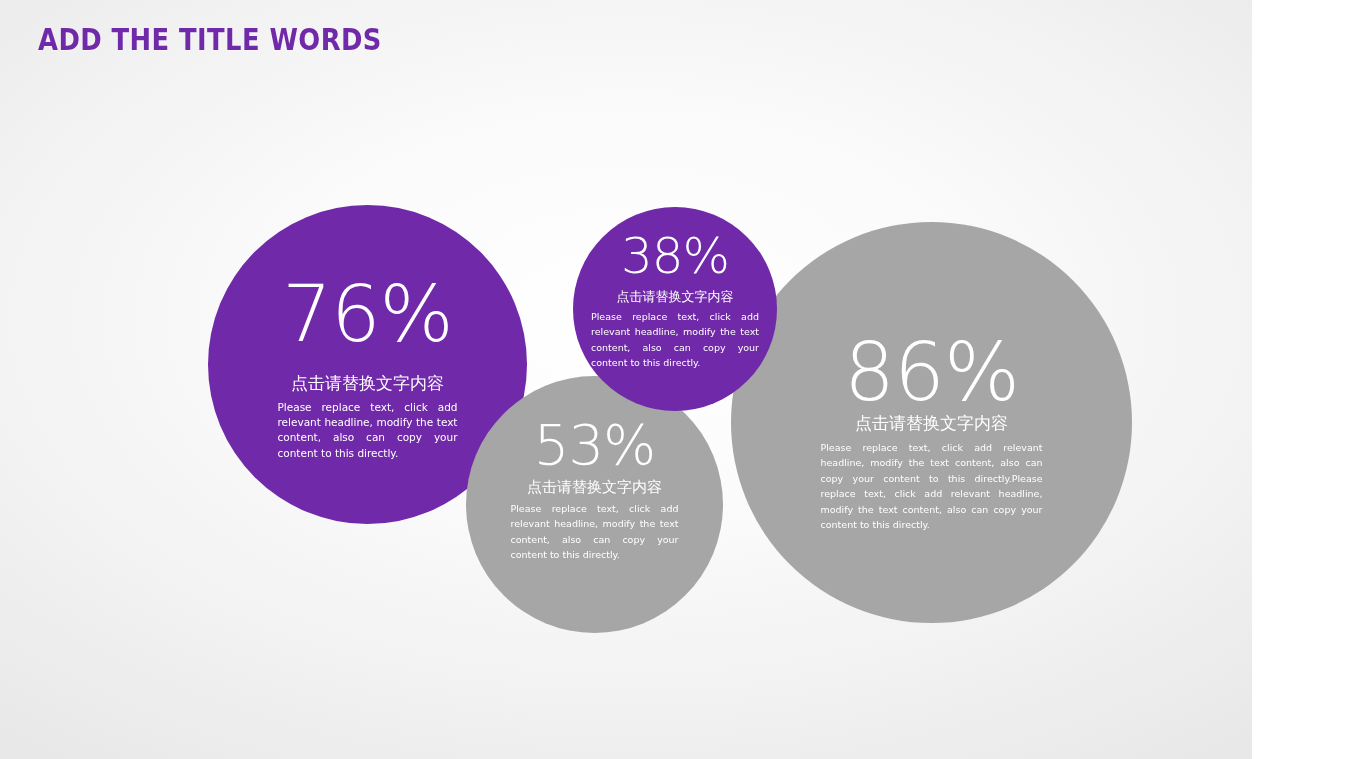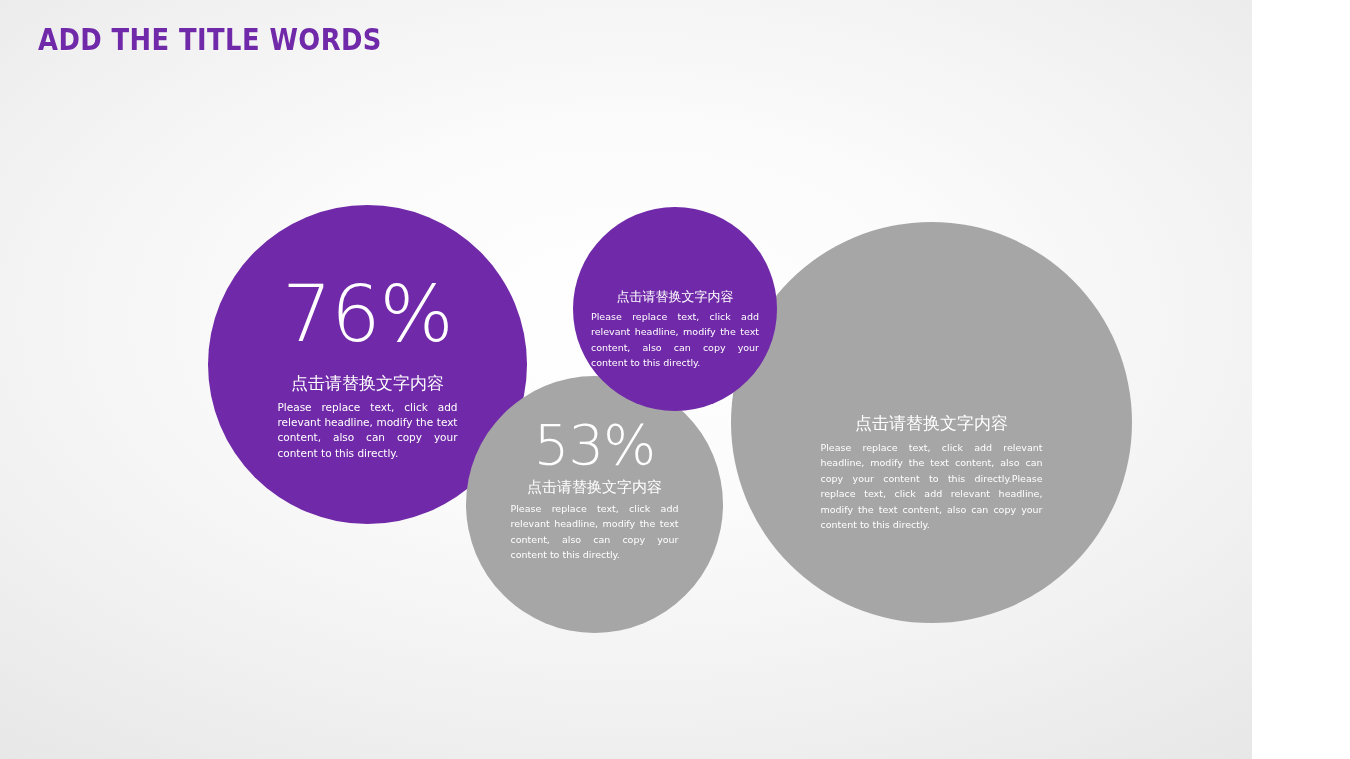--- a/index.html
+++ b/index.html
@@ -162,36 +162,42 @@
     <div class="c-inner p">
       <span class="pct">76%</span>
     </div>
     <div class="c-inner h">
       <div class="cn-head">点击请替换文字内容</div>
       <p class="body-text">Please replace text, click add relevant headline, modify the text content, also can copy your content to this directly.</p>
     </div>
   </div>
 
   <div id="c86" class="circle gray">
+    <div class="c-inner p">
+      <span class="pct">86%</span>
+    </div>
     <div class="c-inner h">
       <div class="cn-head">点击请替换文字内容</div>
       <p class="body-text">Please replace text, click add relevant headline, modify the text content, also can copy your content to this directly.Please replace text, click add relevant headline, modify the text content, also can copy your content to this directly.</p>
     </div>
   </div>
 
   <div id="c53" class="circle gray">
     <div class="c-inner p">
       <span class="pct">53%</span>
     </div>
     <div class="c-inner h">
       <div class="cn-head">点击请替换文字内容</div>
       <p class="body-text">Please replace text, click add relevant headline, modify the text content, also can copy your content to this directly.</p>
     </div>
   </div>
 
   <div id="c38" class="circle purple">
+    <div class="c-inner p">
+      <span class="pct">38%</span>
+    </div>
     <div class="c-inner h">
       <div class="cn-head">点击请替换文字内容</div>
       <p class="body-text">Please replace text, click add relevant headline, modify the text content, also can copy your content to this directly.</p>
     </div>
   </div>
 
 </div>
 
 </body></html>

